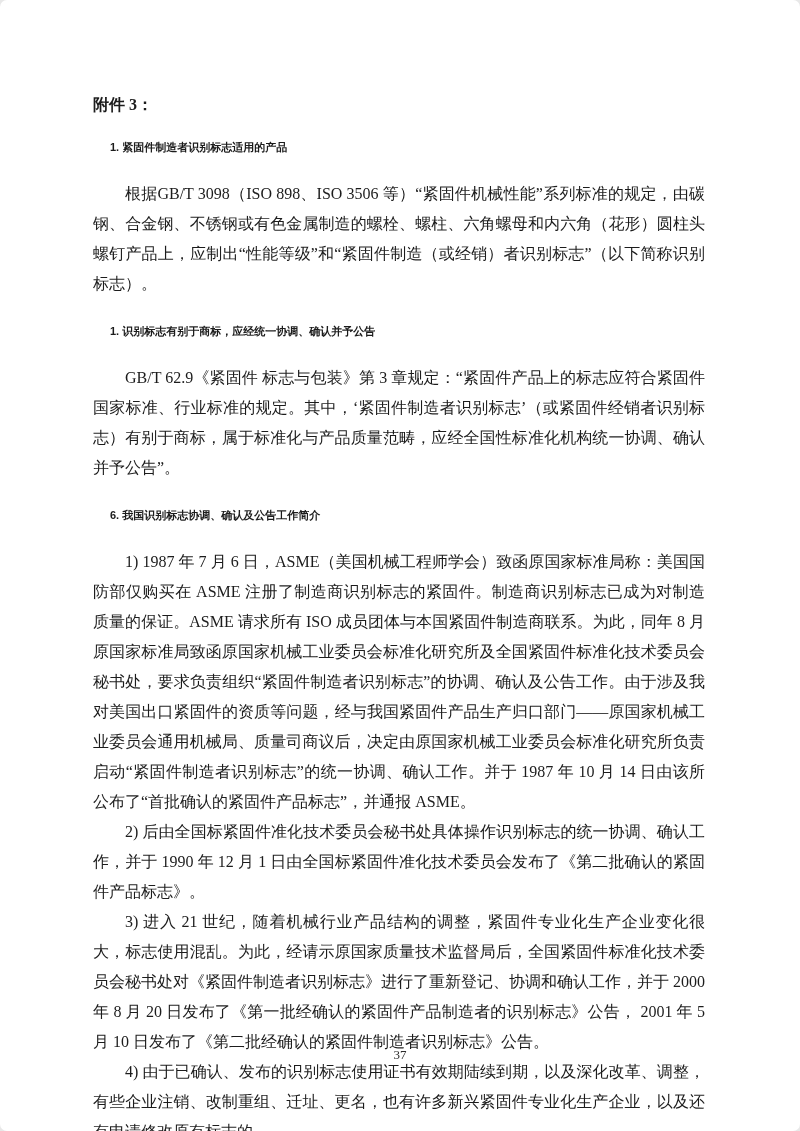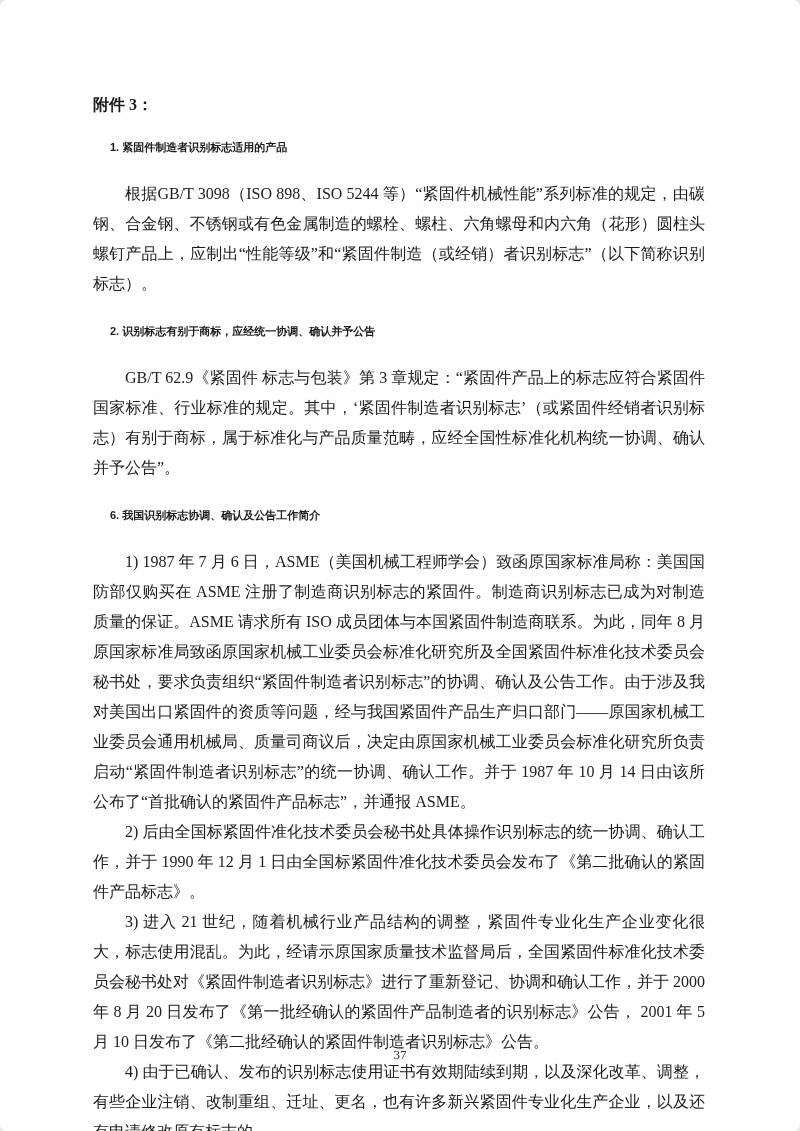--- a/index.html
+++ b/index.html
@@ -67,23 +67,23 @@
 <body>
 
 <div class="page">
 
   <p class="attachment">附件 3：</p>
 
 
   <div class="content">
 
     <h2 class="sec-heading">1.  紧固件制造者识别标志适用的产品</h2>
-    <p>根据GB/T 3098（ISO 898、ISO 5244 等）“紧固件机械性能”系列标准的规定，由碳钢、合金钢、不锈钢或有色金属制造的螺栓、螺柱、六角螺母和内六角（花形）圆柱头螺钉产品上，应制出“性能等级”和“紧固件制造（或经销）者识别标志”（以下简称识别标志）。</p>
+    <p>根据GB/T 3098（ISO 898、ISO 3506 等）“紧固件机械性能”系列标准的规定，由碳钢、合金钢、不锈钢或有色金属制造的螺栓、螺柱、六角螺母和内六角（花形）圆柱头螺钉产品上，应制出“性能等级”和“紧固件制造（或经销）者识别标志”（以下简称识别标志）。</p>
 
-    <h2 class="sec-heading">2.  识别标志有别于商标，应经统一协调、确认并予公告</h2>
+    <h2 class="sec-heading">1.  识别标志有别于商标，应经统一协调、确认并予公告</h2>
     <p>GB/T 62.9《紧固件 标志与包装》第 3 章规定：“紧固件产品上的标志应符合紧固件国家标准、行业标准的规定。其中，‘紧固件制造者识别标志’（或紧固件经销者识别标志）有别于商标，属于标准化与产品质量范畴，应经全国性标准化机构统一协调、确认并予公告”。</p>
 
     <h2 class="sec-heading">6. 我国识别标志协调、确认及公告工作简介</h2>
     <p>1) 1987 年 7 月 6 日，ASME（美国机械工程师学会）致函原国家标准局称：美国国防部仅购买在 ASME 注册了制造商识别标志的紧固件。制造商识别标志已成为对制造质量的保证。ASME 请求所有 ISO 成员团体与本国紧固件制造商联系。为此，同年 8 月原国家标准局致函原国家机械工业委员会标准化研究所及全国紧固件标准化技术委员会秘书处，要求负责组织“紧固件制造者识别标志”的协调、确认及公告工作。由于涉及我对美国出口紧固件的资质等问题，经与我国紧固件产品生产归口部门——原国家机械工业委员会通用机械局、质量司商议后，决定由原国家机械工业委员会标准化研究所负责启动“紧固件制造者识别标志”的统一协调、确认工作。并于 1987 年 10 月 14 日由该所公布了“首批确认的紧固件产品标志”，并通报 ASME。</p>
     <p>2) 后由全国标紧固件准化技术委员会秘书处具体操作识别标志的统一协调、确认工作，并于 1990 年 12 月 1 日由全国标紧固件准化技术委员会发布了《第二批确认的紧固件产品标志》。</p>
     <p>3) 进入 21 世纪，随着机械行业产品结构的调整，紧固件专业化生产企业变化很大，标志使用混乱。为此，经请示原国家质量技术监督局后，全国紧固件标准化技术委员会秘书处对《紧固件制造者识别标志》进行了重新登记、协调和确认工作，并于 2000 年 8 月 20 日发布了《第一批经确认的紧固件产品制造者的识别标志》公告，  2001 年 5 月 10 日发布了《第二批经确认的紧固件制造者识别标志》公告。</p>
     <p>4) 由于已确认、发布的识别标志使用证书有效期陆续到期，以及深化改革、调整，有些企业注销、改制重组、迁址、更名，也有许多新兴紧固件专业化生产企业，以及还有申请修改原有标志的</p>
 
   </div>
 

